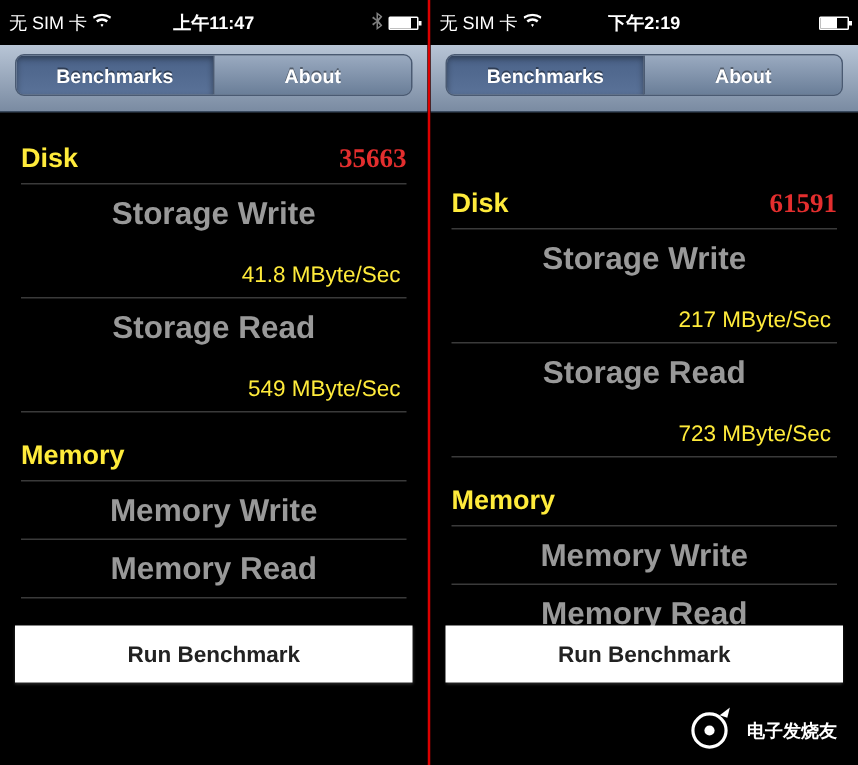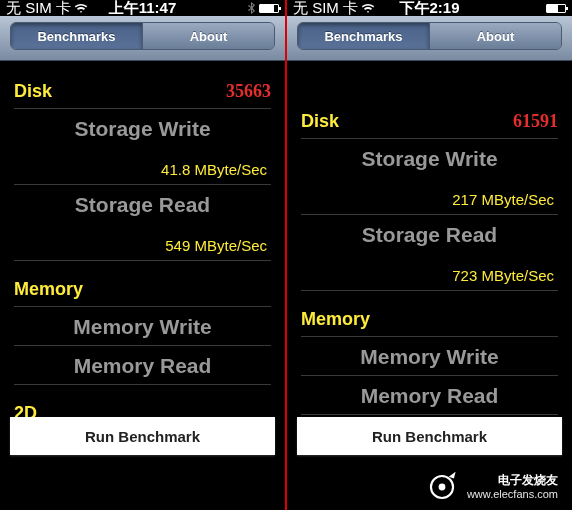--- a/index.html
+++ b/index.html
@@ -21,27 +21,27 @@
     background: #000;
     position: relative;
     overflow: hidden;
   }
   .divider {
     width: 2px;
     background: #d00;
   }
   
   .status {
-    height: 16px;
+    height: 30px;
     display: flex;
     align-items: center;
     justify-content: space-between;
     padding: 0 6px;
     color: #fff;
-    font-size: 15px;
+    font-size: 12px;
   }
   .status .left, .status .right { display: flex; align-items: center; gap: 4px; }
   .status .time { position: absolute; left: 50%; transform: translateX(-50%); font-weight: 600; }
   .battery {
     width: 20px; height: 9px; border: 1px solid #fff; border-radius: 1px; position: relative;
   }
   .battery::after { content:""; position:absolute; right:-3px; top:2px; width:2px; height:3px; background:#fff; }
   .battery .fill { height:100%; background:#fff; }
   
   .segwrap {
@@ -266,15 +266,14 @@
 </div>
 
 <div class="watermark">
   <svg viewBox="0 0 40 40">
     <circle cx="20" cy="20" r="13" fill="none" stroke="#fff" stroke-width="2.5"></circle>
     <circle cx="20" cy="20" r="4" fill="#fff"></circle>
     <path d="M28 8 L36 2 L34 10 Z" fill="#fff"></path>
   </svg>
   <div class="txt">
     <div style="font-weight:600">电子发烧友</div>
-    <div style="font-size:11px;opacity:.9">www.elecfans.com</div>
   </div>
 </div>
 
 </body></html>

